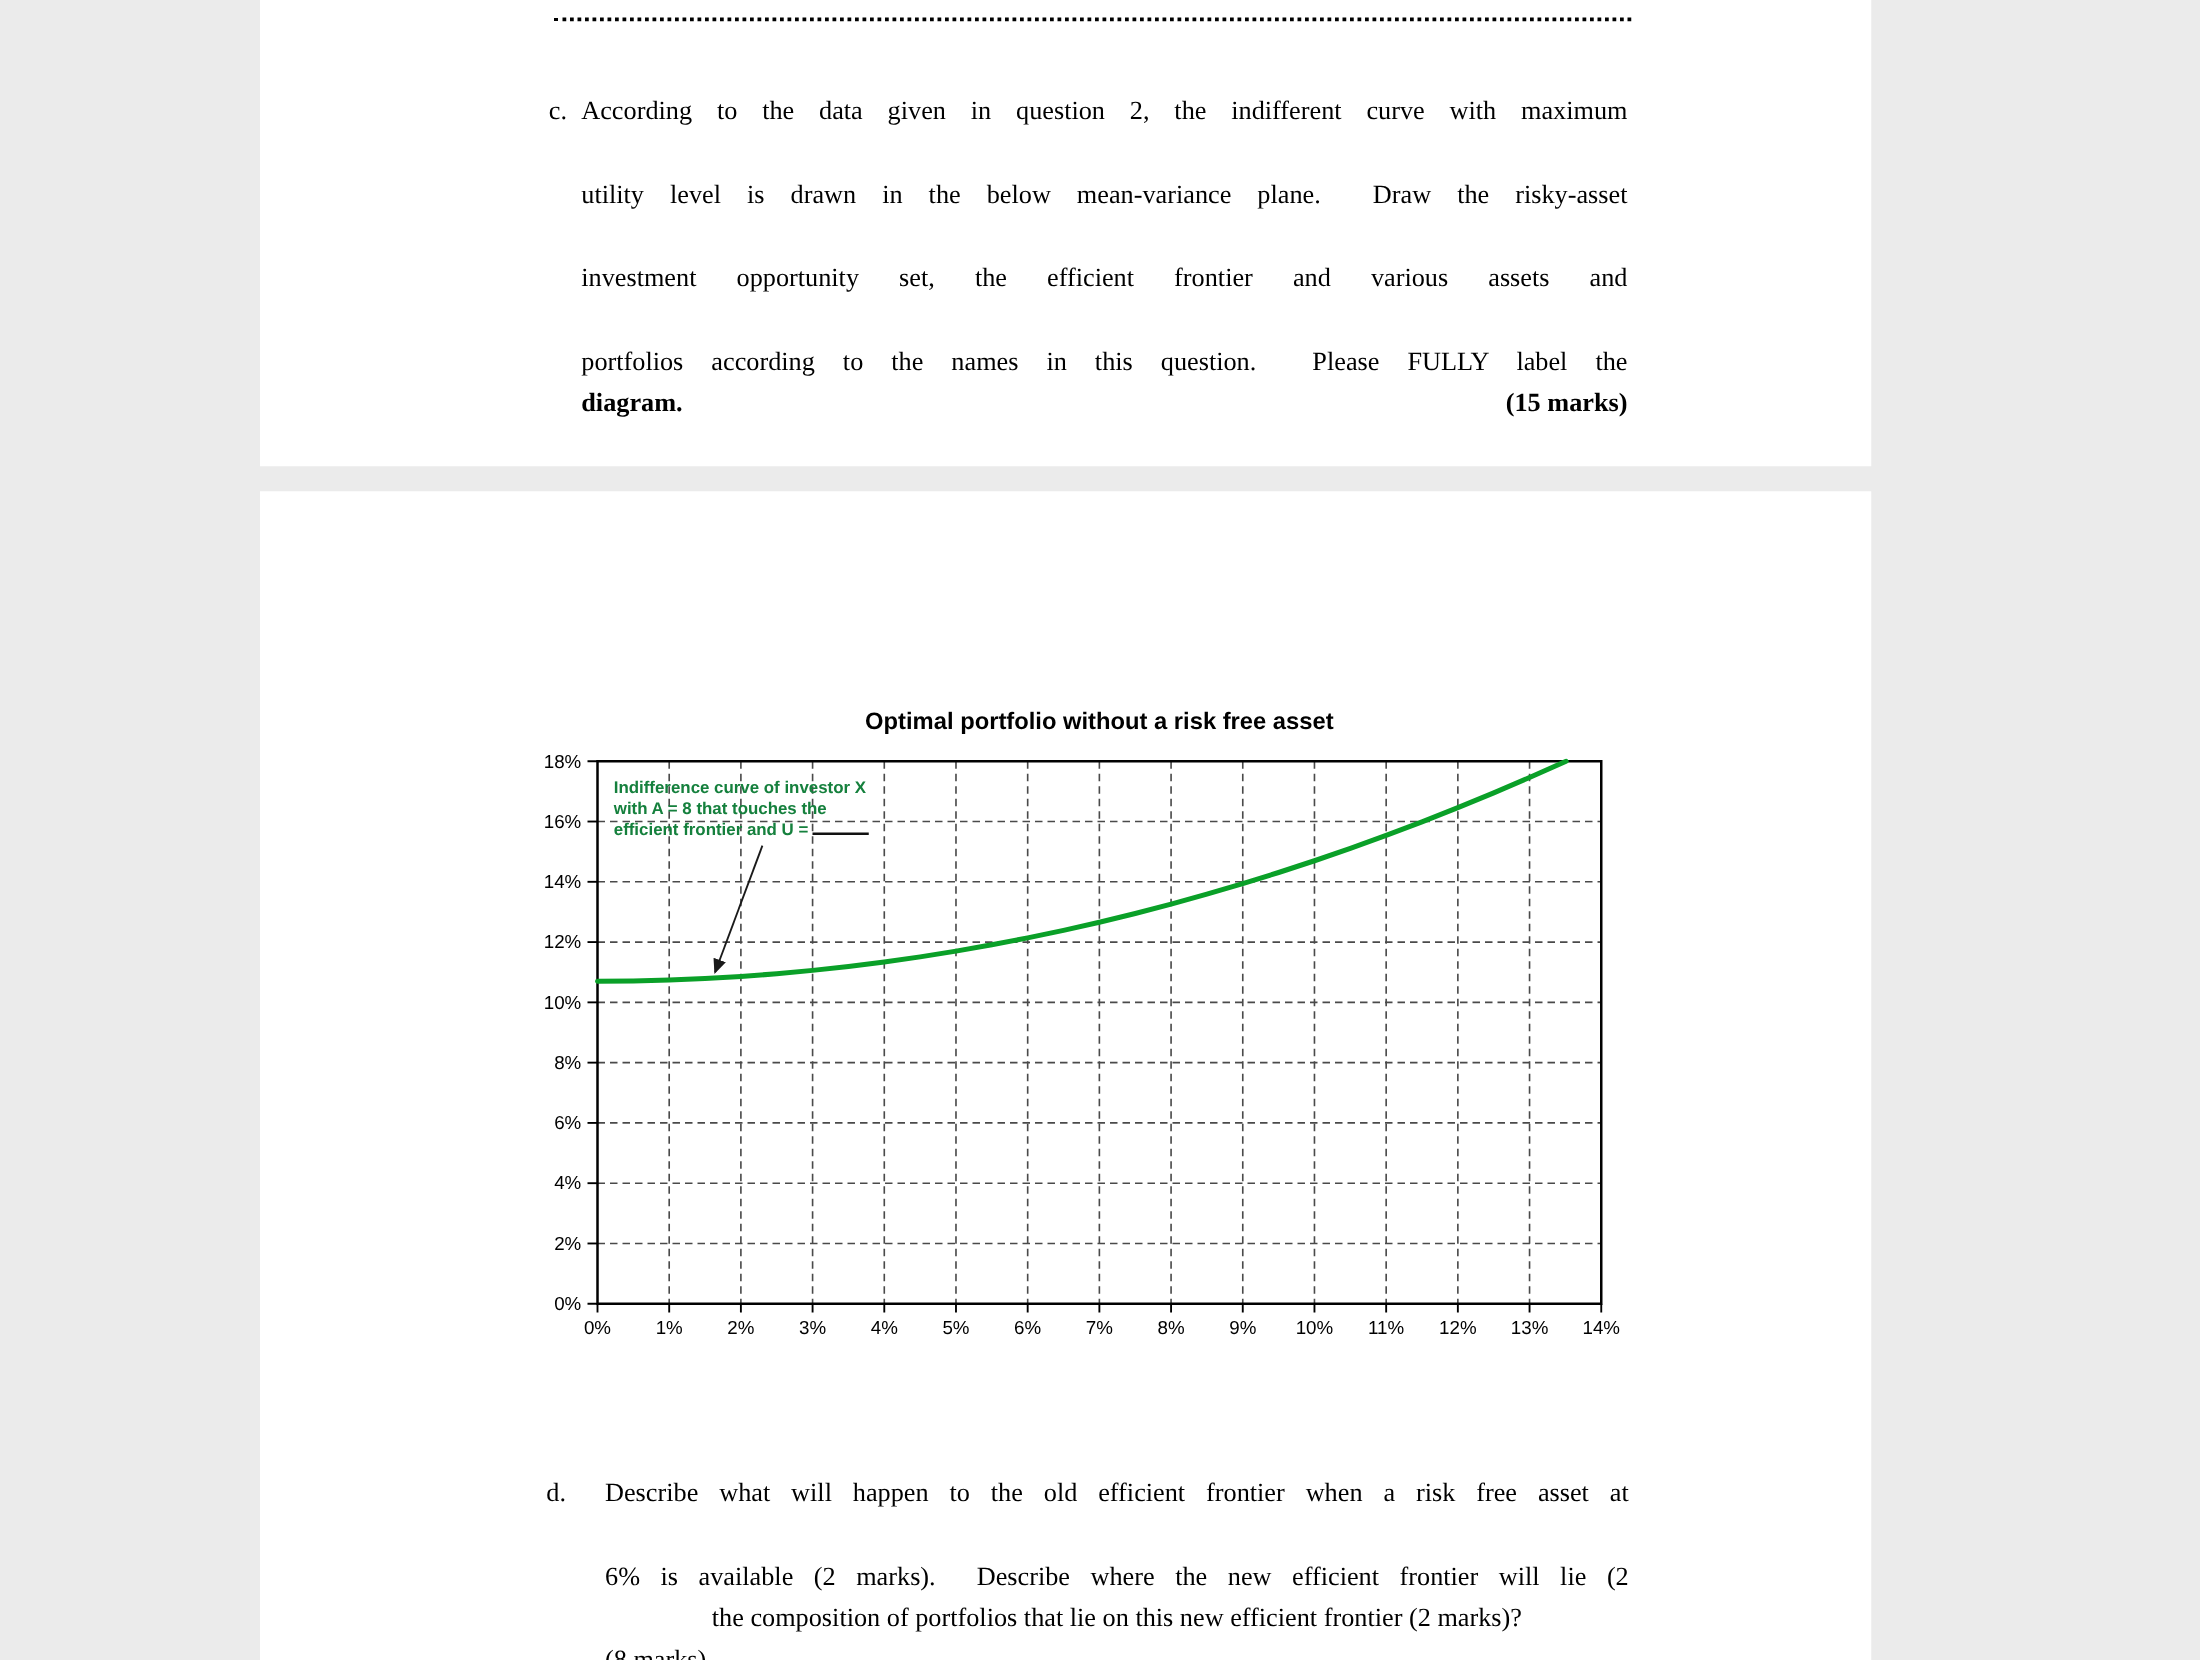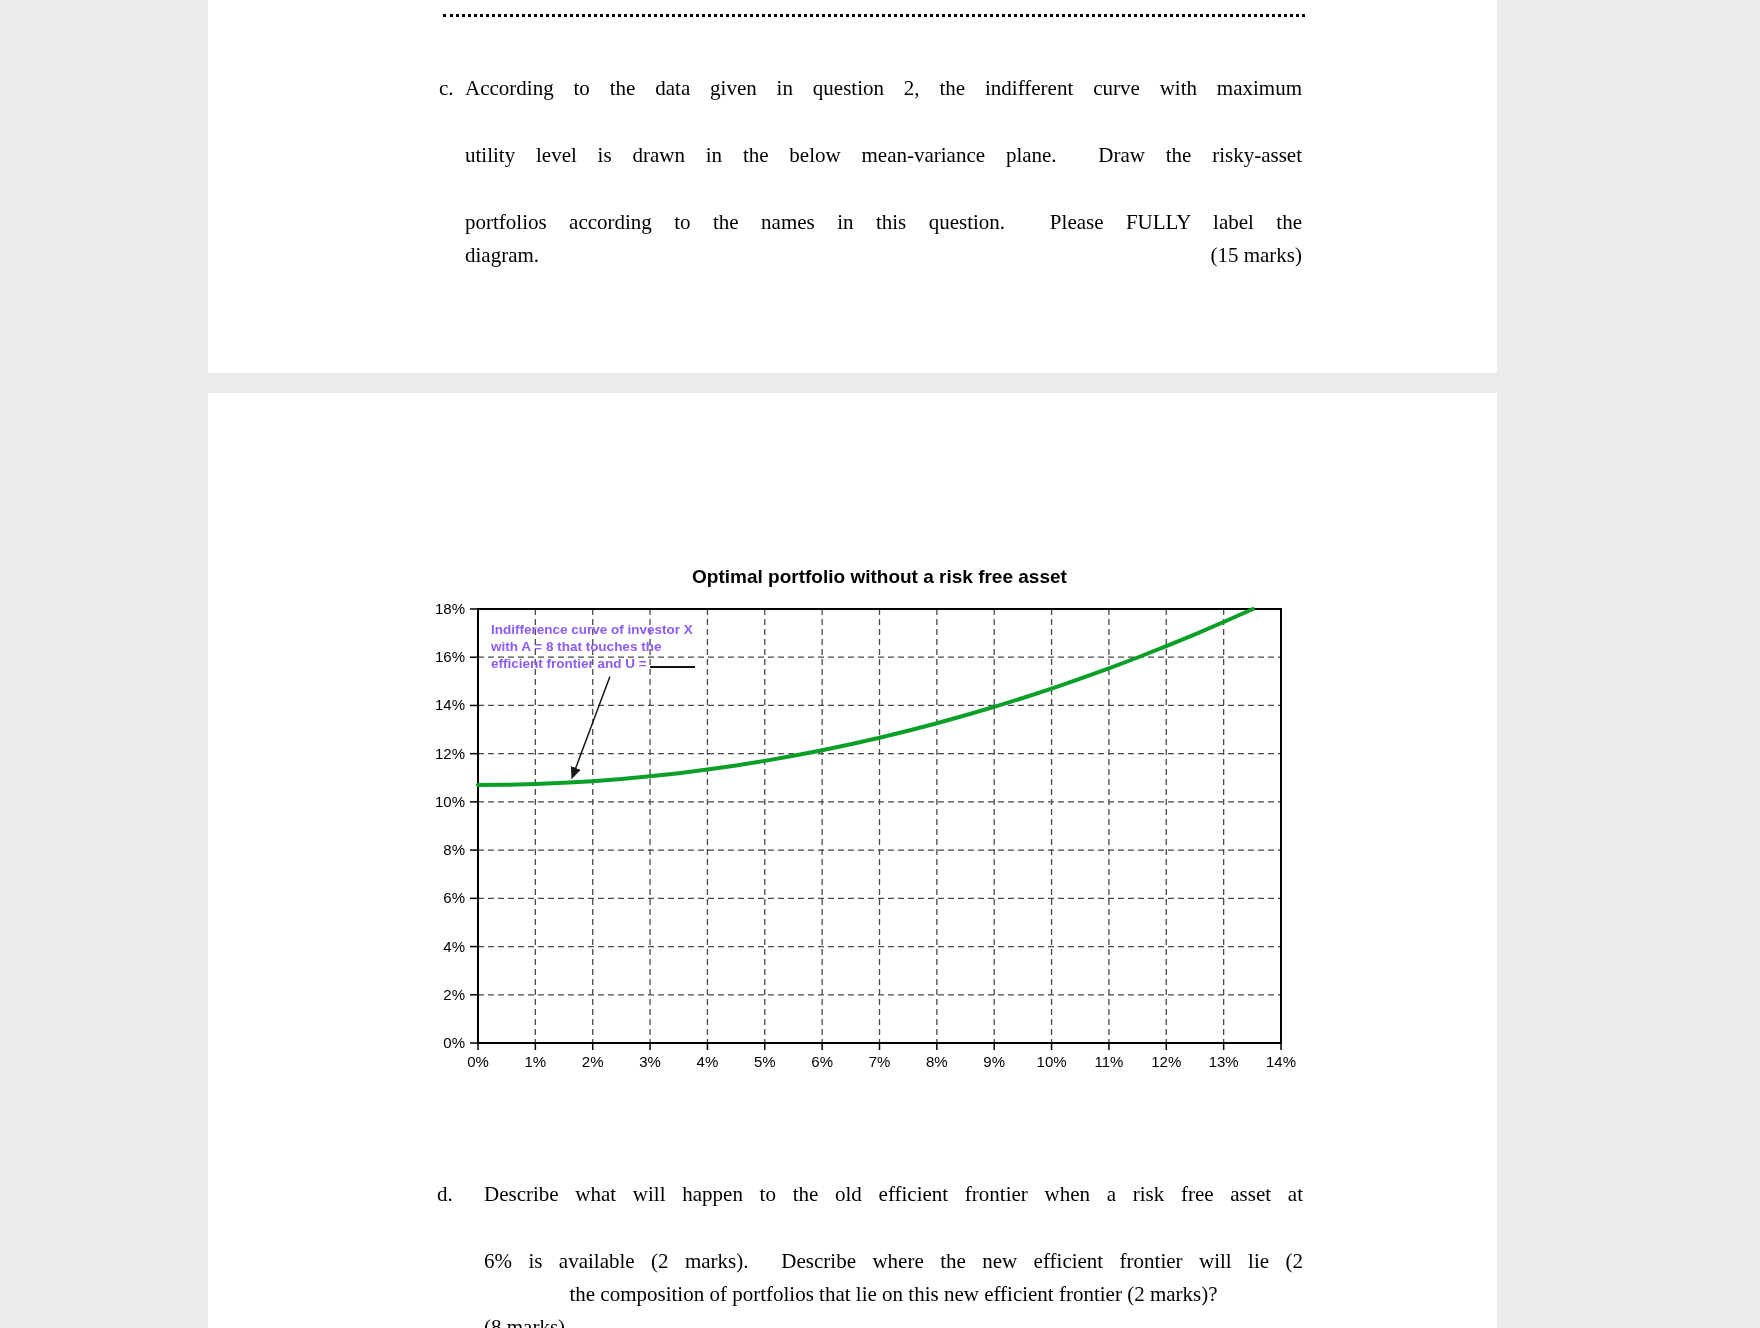--- a/index.html
+++ b/index.html
@@ -14,56 +14,59 @@
 
   .question{position:absolute;font-size:21px;line-height:33px;}
   .qc{left:231px;top:38px;width:863px;}
   .qd{left:229px;top:751px;width:866px;}
   .qline{position:relative;}
   .qc .qline{padding-left:26px;}
   .qd .qline{padding-left:47px;}
   .qlabel{position:absolute;left:0;top:0;}
   .jtext{text-align:justify;text-align-last:justify;margin-top:34px;}
   .ltext{text-align:center;}
-  .lastline{display:flex;justify-content:space-between;}
+  .lastline{display:flex;justify-content:space-between;font-weight:bold;}
   .marksline{text-align:left;padding-right:8px;}
 
   .page-number{position:absolute;top:214px;left:0;width:100%;text-align:center;
                font-size:21px;}
 
   .chart-wrap{position:absolute;left:200px;top:160px;width:930px;height:540px;}
   svg text{fill:#000;}
   .ylab,.xlab{font-family:"Liberation Sans",sans-serif;font-size:15px;}
   .ctitle{font-family:"Liberation Sans",sans-serif;font-size:19px;font-weight:bold;}
   .grid{stroke:#4a4a4a;stroke-width:1.3;stroke-dasharray:6 4;}
   .frame{fill:none;stroke:#000;stroke-width:2;}
   .tick{stroke:#000;stroke-width:1.5;}
   .arrowline{stroke:#1a1a1a;stroke-width:1.5;}
 
   .annotation{position:absolute;left:283px;top:228px;
               font-family:"Liberation Sans",sans-serif;font-size:13.5px;font-weight:bold;
-              line-height:17px;color:#8b5cf6;white-space:nowrap;}
+              line-height:17px;color:#15803d;white-space:nowrap;}
   .ann-blank{display:inline-block;width:45px;height:11px;margin-left:3px;
              border-bottom:2px solid #111;}
 </style>
 </head>
 <body>
 
 <div class="screen">
 
   <div class="page page1">
     <div class="dotted-rule"></div>
 
     <section class="question qc">
       <div class="qline">
         <span class="qlabel">c.</span>
         <div class="jtext">According to the data given in question 2, the indifferent curve with maximum</div>
       </div>
       <div class="qline">
         <div class="jtext">utility level is drawn in the below mean-variance plane.&nbsp; Draw the risky-asset</div>
+      </div>
+      <div class="qline">
+        <div class="jtext">investment opportunity set, the efficient frontier and various assets and</div>
       </div>
       <div class="qline">
         <div class="jtext">portfolios according to the names in this question.&nbsp; Please FULLY label the</div>
       </div>
       <div class="qline lastline">
         <span>diagram.</span>
         <span>(15 marks)</span>
       </div>
     </section>
 

